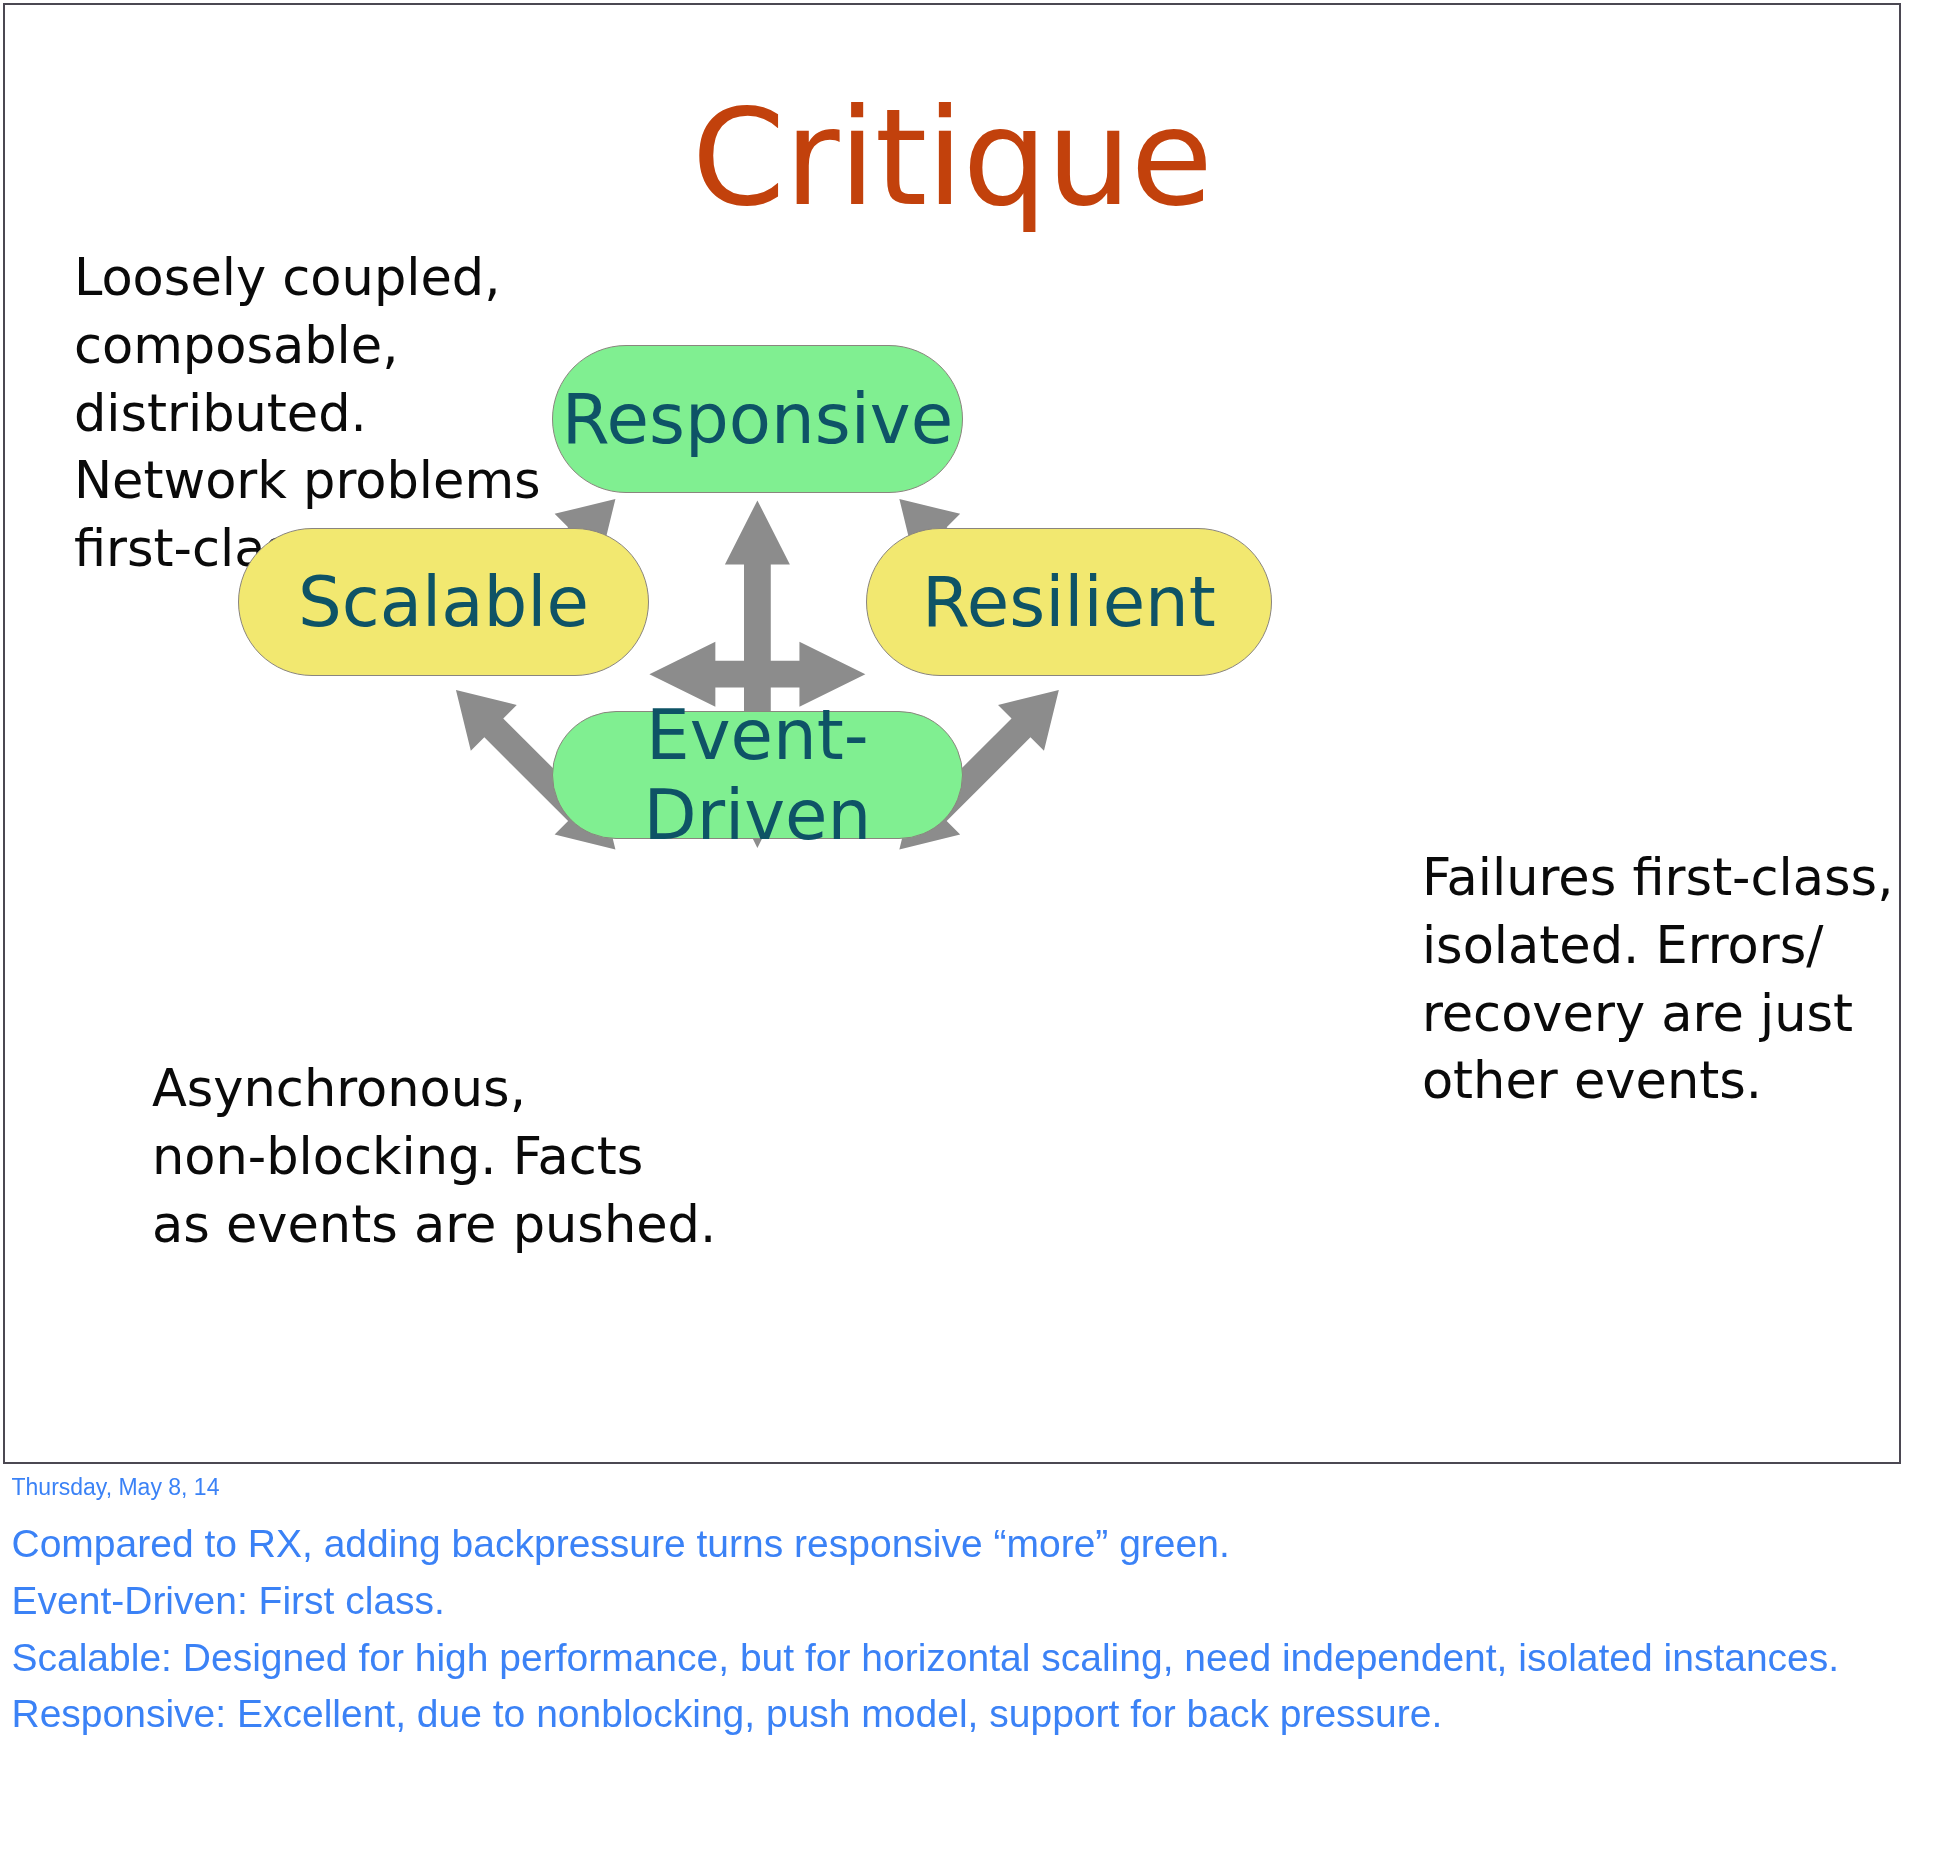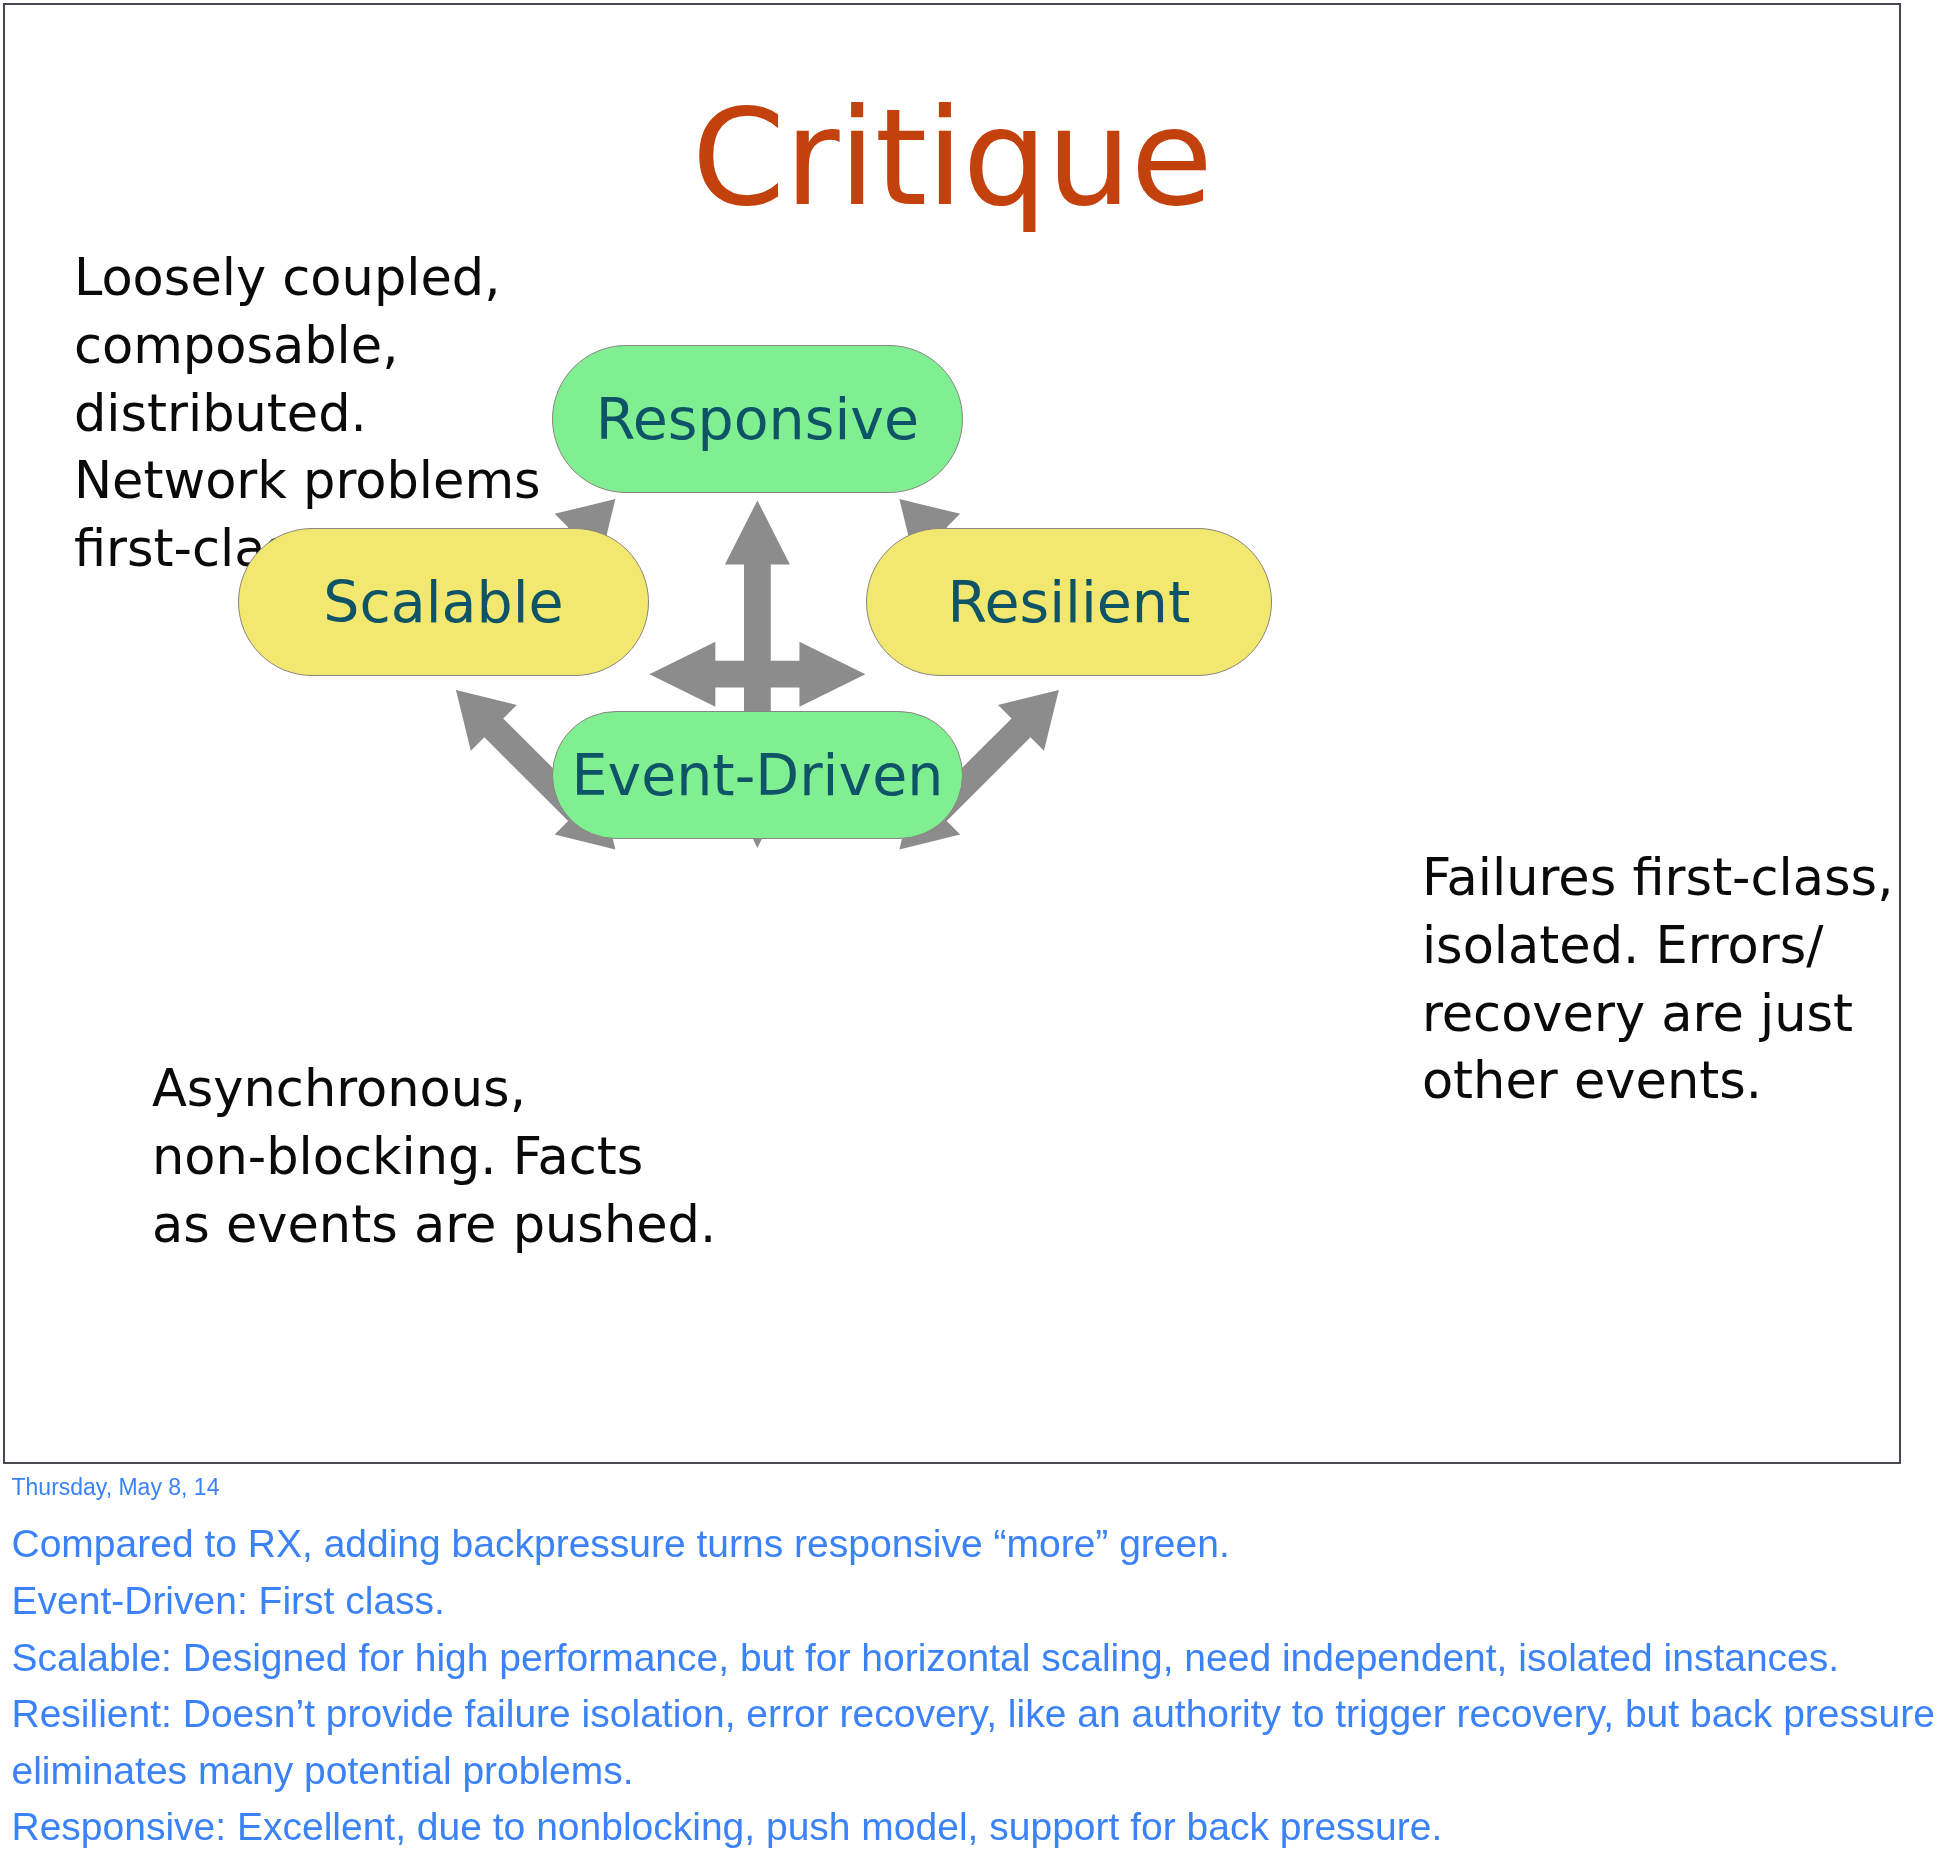--- a/index.html
+++ b/index.html
@@ -65,24 +65,24 @@
     height: 726px;
   }
   .node {
     position: absolute;
     box-sizing: border-box;
     border: 1.9px solid #8a857e;
     display: flex;
     align-items: center;
     justify-content: center;
     color: #0e5366;
-    font-size: 57px;
+    font-size: 69px;
     font-family: "DejaVu Sans", sans-serif;
     font-weight: 400;
-    text-align: left;
+    text-align: center;
   }
   .node.green { background: #80ef91; }
   .node.yellow { background: #f2e870; }
 
   
   #node-responsive {
     left: 260px; top: -14.3px; width: 411px; height: 148px;
     border-radius: 75px;
   }
   #node-eventdriven {
@@ -205,17 +205,16 @@
 
   </div>
 </div>
 
 <div id="notes">
   <div id="notes-date">Thursday, May 8, 14</div>
   <div id="notes-body">
       <div class="nline">Compared to RX, adding backpressure turns responsive “more” green.</div>
       <div class="nline">Event-Driven: First class.</div>
       <div class="nline">Scalable: Designed for high performance, but for horizontal scaling, need independent, isolated instances.</div>
-      <div class="nline">Resilient: Doesn’t provide failure isolation, error recovery, like an authority to trigger recovery, but back pressure eliminates many potential problems.</div>
       <div class="nline">Responsive: Excellent, due to nonblocking, push model, support for back pressure.</div>
     </div>
 </div>
 
 
 </body></html>

